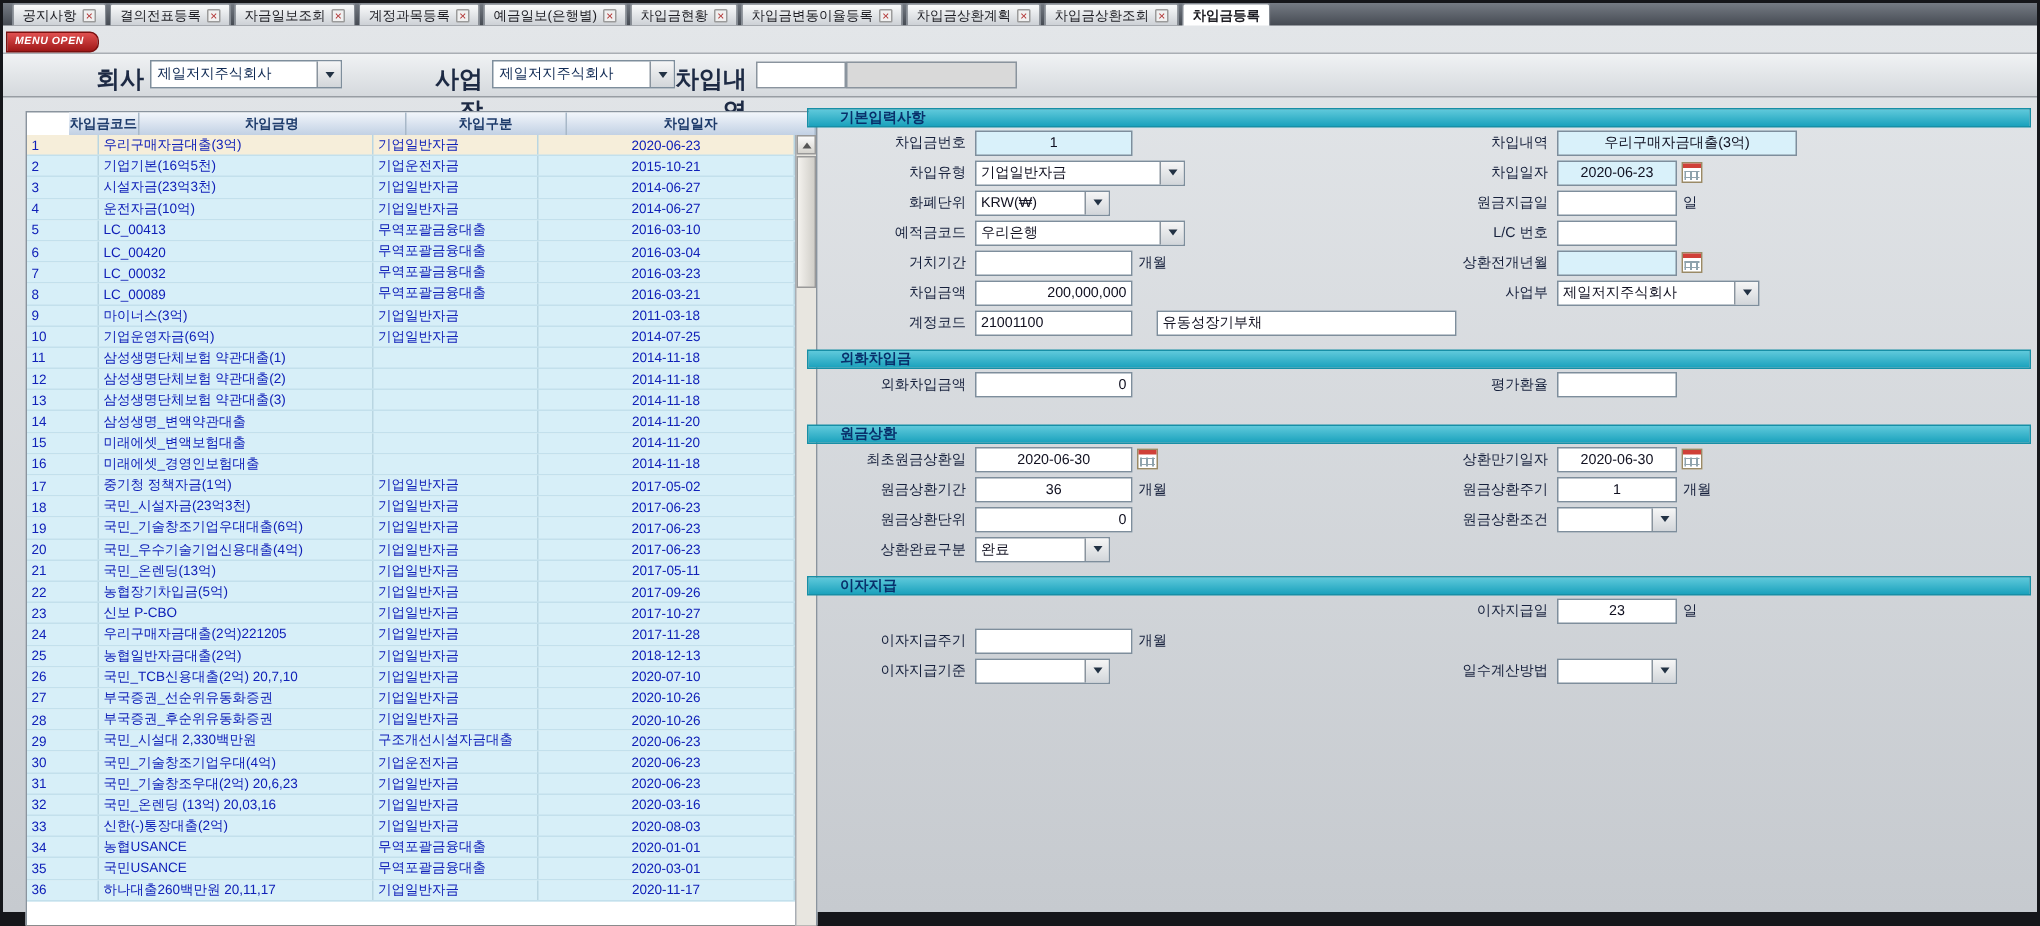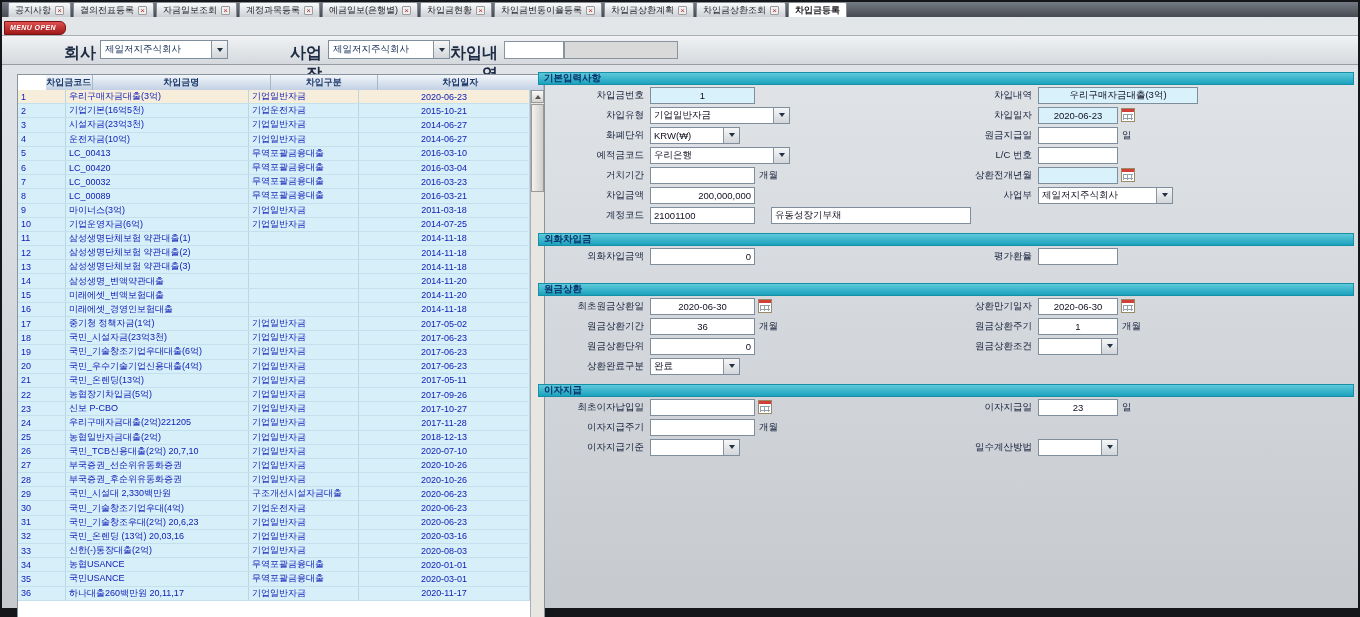--- a/index.html
+++ b/index.html
@@ -38,21 +38,21 @@
   .gc.c3{justify-content:center;}
   .grid-scroll{position:absolute;top:15px;right:0;bottom:0;width:14px;background:#e8e6e0;border-left:1px solid #a9aeb4;box-sizing:border-box;}
   .sarr{position:absolute;left:0;width:13px;height:13px;background:linear-gradient(#fafafa,#d6d4ce);border:1px solid #999;box-sizing:border-box;display:flex;align-items:center;justify-content:center;}
   .sarr.up{top:0;}.sarr.down{bottom:0;}
   .sarr.up::after{content:"";width:0;height:0;border-left:3px solid transparent;border-right:3px solid transparent;border-bottom:4px solid #555;}
   .sarr.down::after{content:"";width:0;height:0;border-left:3px solid transparent;border-right:3px solid transparent;border-top:4px solid #555;}
   .sthumb{position:absolute;left:0;top:14px;width:13px;height:88px;background:linear-gradient(90deg,#f4f2ee,#d0cec8);border:1px solid #999;box-sizing:border-box;}
 
   
   .form{position:absolute;left:536px;top:55px;right:4px;bottom:12px;}
-  .sect-bar{height:13px;background:linear-gradient(#5fc9db,#1ba2bd);border:1px solid #178fa6;box-sizing:border-box;color:#08306b;font-size:9.5px;font-weight:bold;display:flex;align-items:center;padding-left:5px;}
+  .sect-bar{height:13px;background:linear-gradient(#5fc9db,#1ba2bd);border:1px solid #178fa6;box-sizing:border-box;color:#08306b;font-size:9.5px;font-weight:bold;display:flex;align-items:center;padding-left:21px;}
   .gap8{margin-top:8px;}.gap17{margin-top:17px;}
   .frow{position:relative;height:20px;}
   .lh,.rh{position:absolute;top:0;height:20px;display:flex;align-items:center;}
   .lh{left:0;}
   .rh{left:388px;}
   .flbl{width:112px;text-align:right;padding-right:6px;font-size:9.5px;color:#16203c;box-sizing:border-box;white-space:nowrap;}
   .inp{box-sizing:border-box;height:17px;border:1px solid #7e8e9c;background:#fff;font-size:9.5px;color:#101020;display:flex;align-items:center;padding:0 3px;white-space:nowrap;overflow:hidden;}
   .inp.cyan{background:#d9f1fa;}
   .inp.rt{justify-content:flex-end;}
   .inp.ctr{justify-content:center;}
@@ -517,25 +517,20 @@
         <span class="combo w90">
           <span>완료</span>
           <span class="arr"></span>
         </span>
       </div>
     </div>
 
     <div class="sect-bar gap8">이자지급</div>
 
     <div class="frow">
-      <div class="lh">
-        <span class="flbl">최초이자납입일</span>
-        <span class="inp w105"></span>
-        <span class="cal"></span>
-      </div>
       <div class="rh">
         <span class="flbl">이자지급일</span>
         <span class="inp w80 ctr">23</span>
         <span class="sfx">일</span>
       </div>
     </div>
 
     <div class="frow">
       <div class="lh">
         <span class="flbl">이자지급주기</span>

